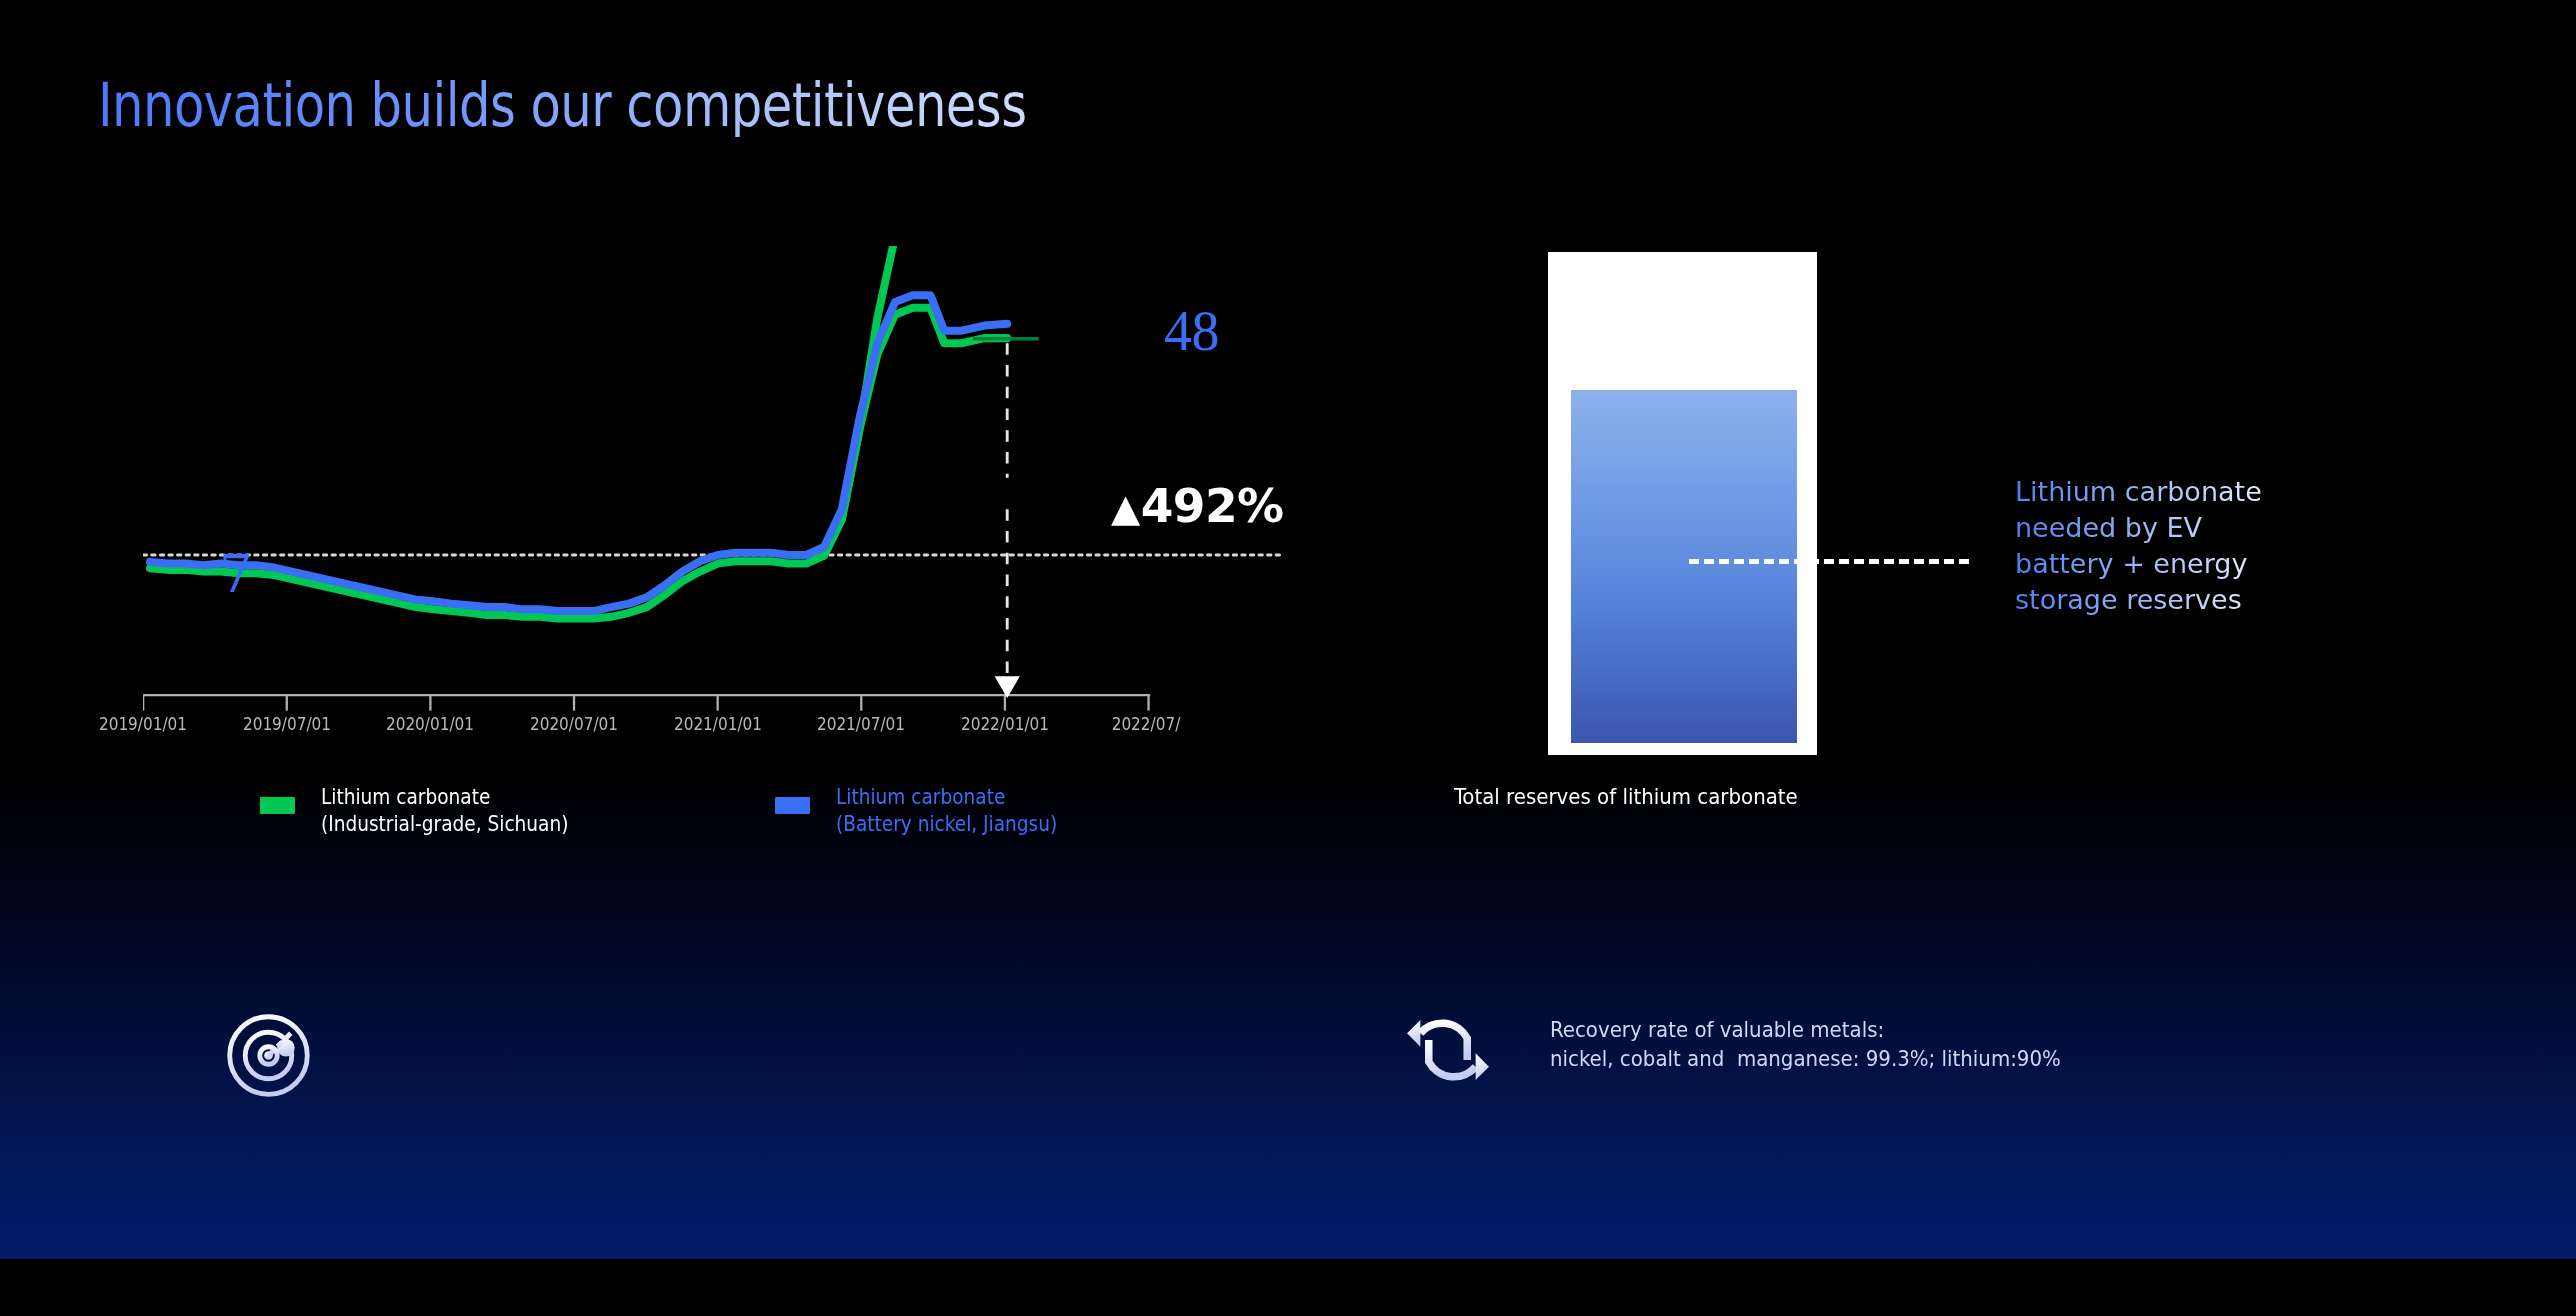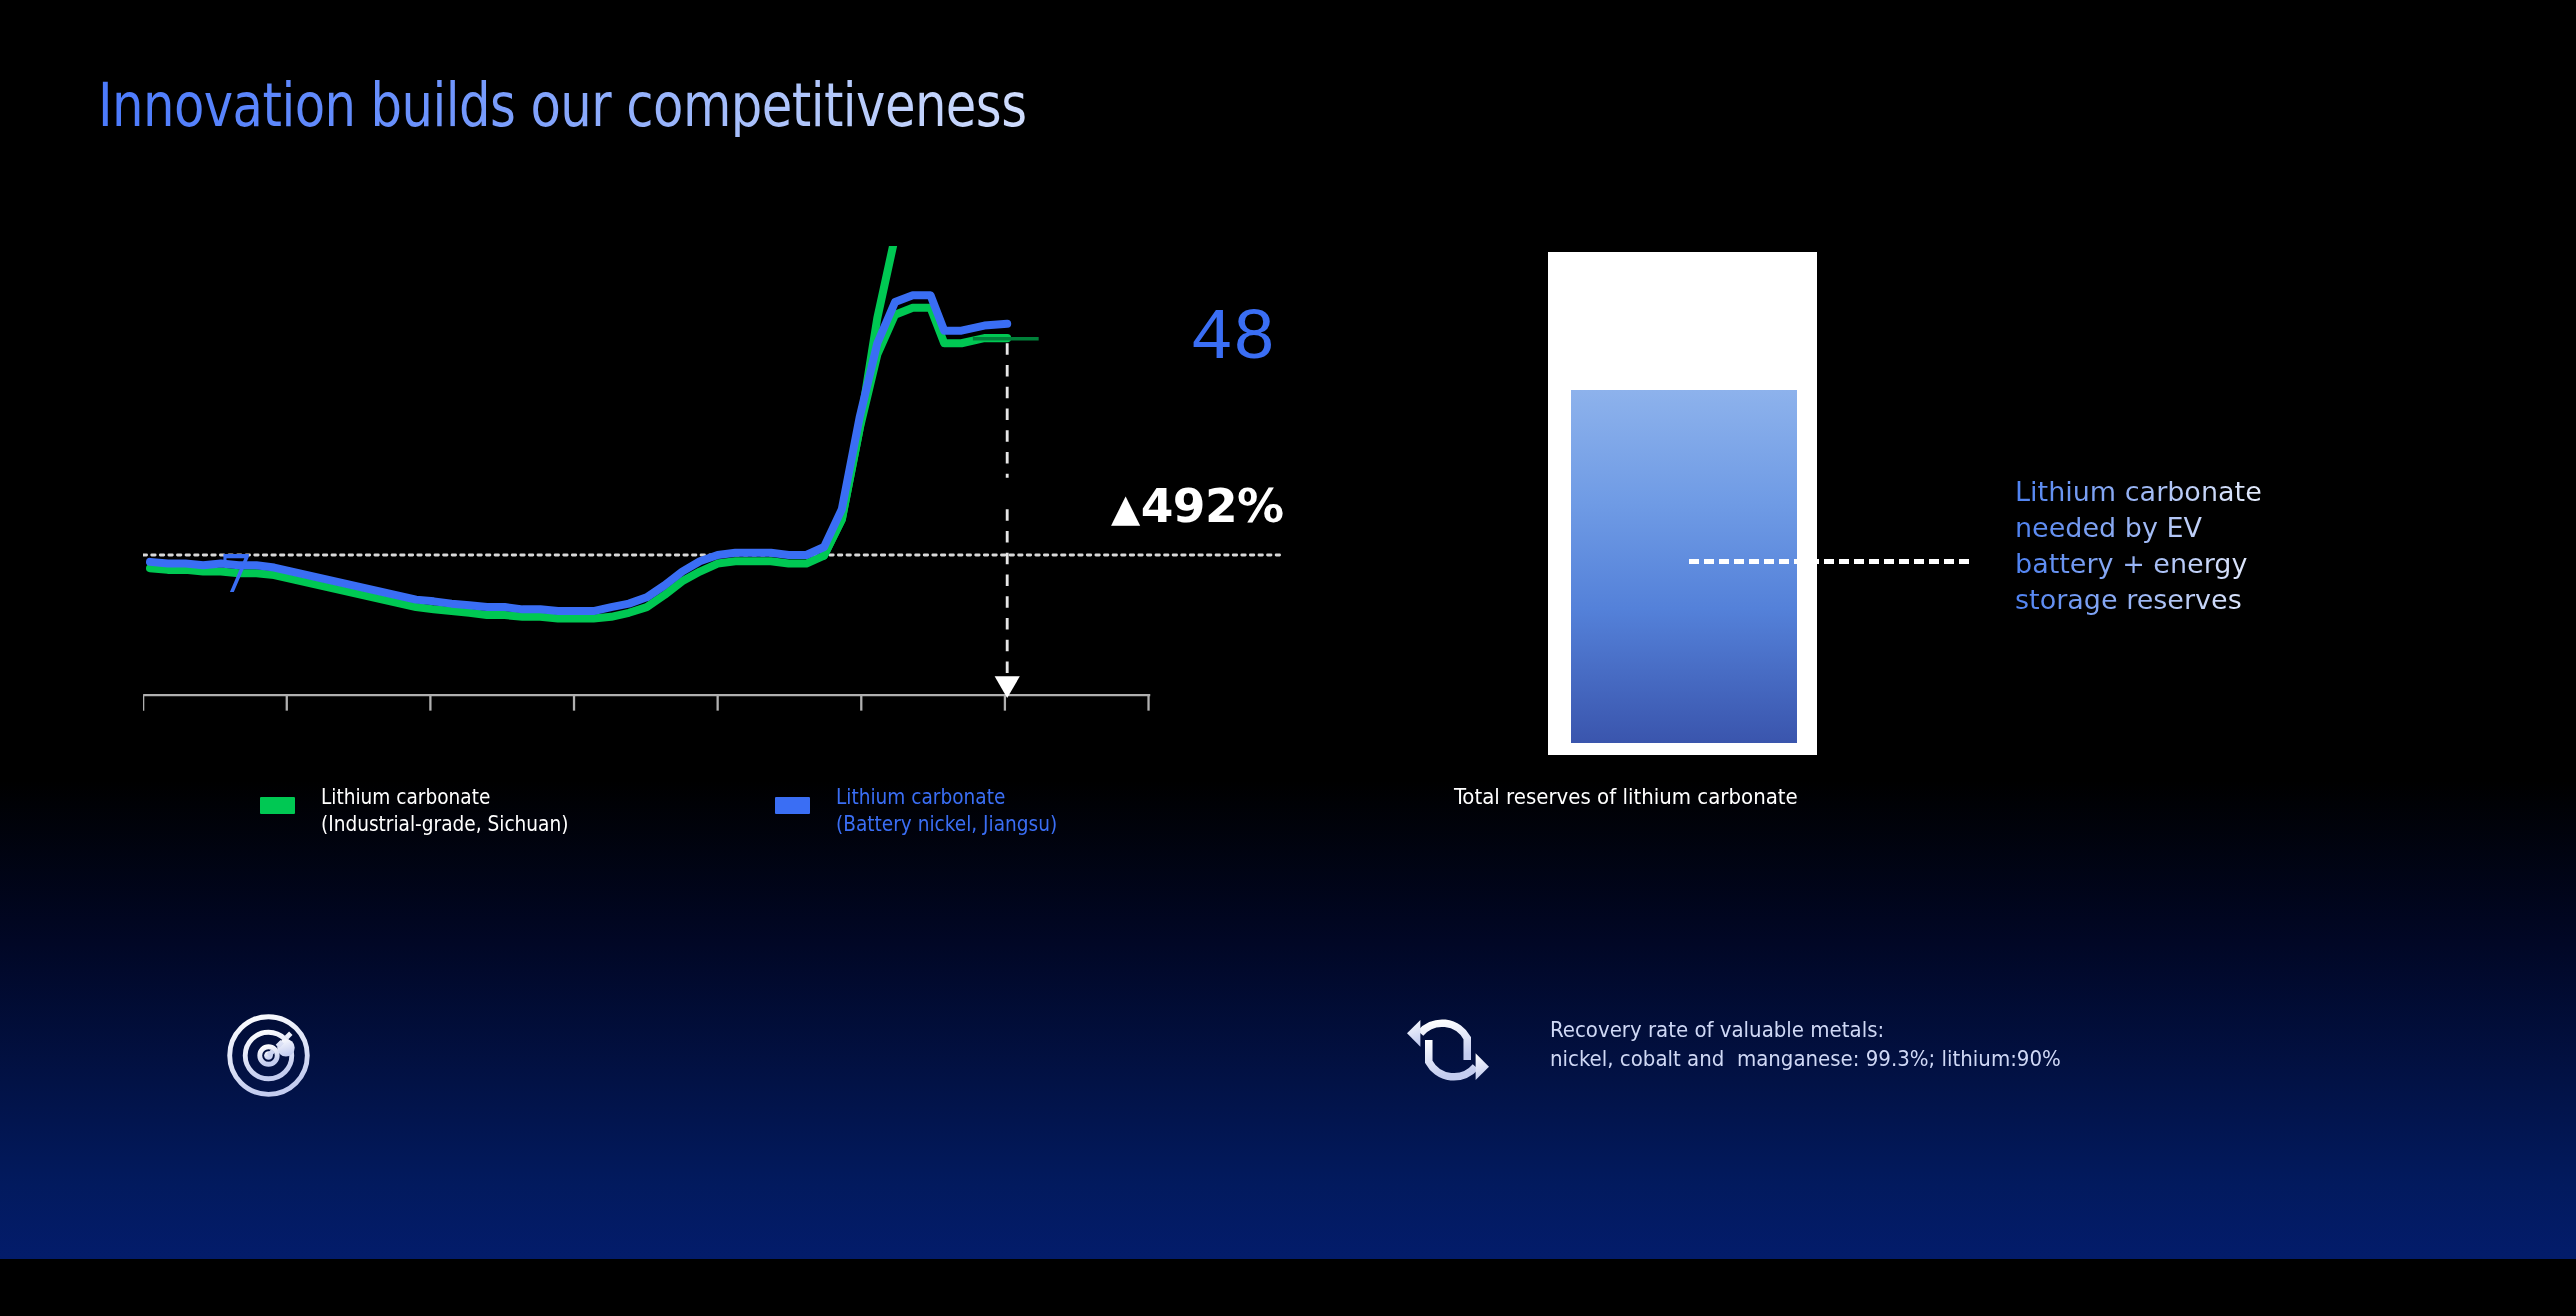--- a/index.html
+++ b/index.html
@@ -34,23 +34,23 @@
   .chart{position:absolute;left:143px;top:246px;width:1139px;height:515px;}
   .chart svg{position:absolute;left:0;top:0;}
 
   .label7{
     position:absolute;left:219px;top:547px;
     font-size:53px;color:#3a6ef4;font-weight:400;
     font-family:"DejaVu Serif","Liberation Serif",serif;
     line-height:1;
   }
   .label48{
-    position:absolute;left:1190px;top:303px;
-    font-size:72px;color:#3a6ef4;font-weight:400;
-    font-family:Liberation Mono, monospace;
+    position:absolute;left:1164px;top:303px;
+    font-size:56px;color:#3a6ef4;font-weight:400;
+    font-family:Liberation Serif, serif;
     line-height:1;letter-spacing:-0.6px;
   }
   .pct{
     position:absolute;left:1111px;top:478px;
     font-size:47px;color:#ffffff;font-weight:700;
     font-family:"DejaVu Sans","Liberation Sans",sans-serif;
     white-space:nowrap;letter-spacing:-0.6px;
   }
   .pct .tri{font-size:38px;vertical-align:0.6px;margin-right:1.1px;}
 
@@ -171,20 +171,30 @@
       <polygon points="1510,790 1488,752 1532,752" fill="#ffffff"></polygon>
     </svg>
   </div>
 
   <div class="label7">7</div>
   <div class="label48">48</div>
   <div class="pct">
     <span class="tri">▲</span><span>492%</span>
   </div>
 
+  <div class="xaxis-labels">
+    <span style="left:0px">2019/01/01</span>
+    <span style="left:144px">2019/07/01</span>
+    <span style="left:287px">2020/01/01</span>
+    <span style="left:431px">2020/07/01</span>
+    <span style="left:575px">2021/01/01</span>
+    <span style="left:718px">2021/07/01</span>
+    <span style="left:862px">2022/01/01</span>
+    <span style="left:1003px">2022/07/</span>
+  </div>
 
   <div class="legend">
     <div class="legend-item" style="left:0px">
       <span class="swatch" style="background:#00c853"></span>
       <span class="legend-text" style="color:#ffffff">
         <span>Lithium carbonate</span><br>
         <span>(Industrial-grade, Sichuan)</span>
       </span>
     </div>
     <div class="legend-item" style="left:515px">

